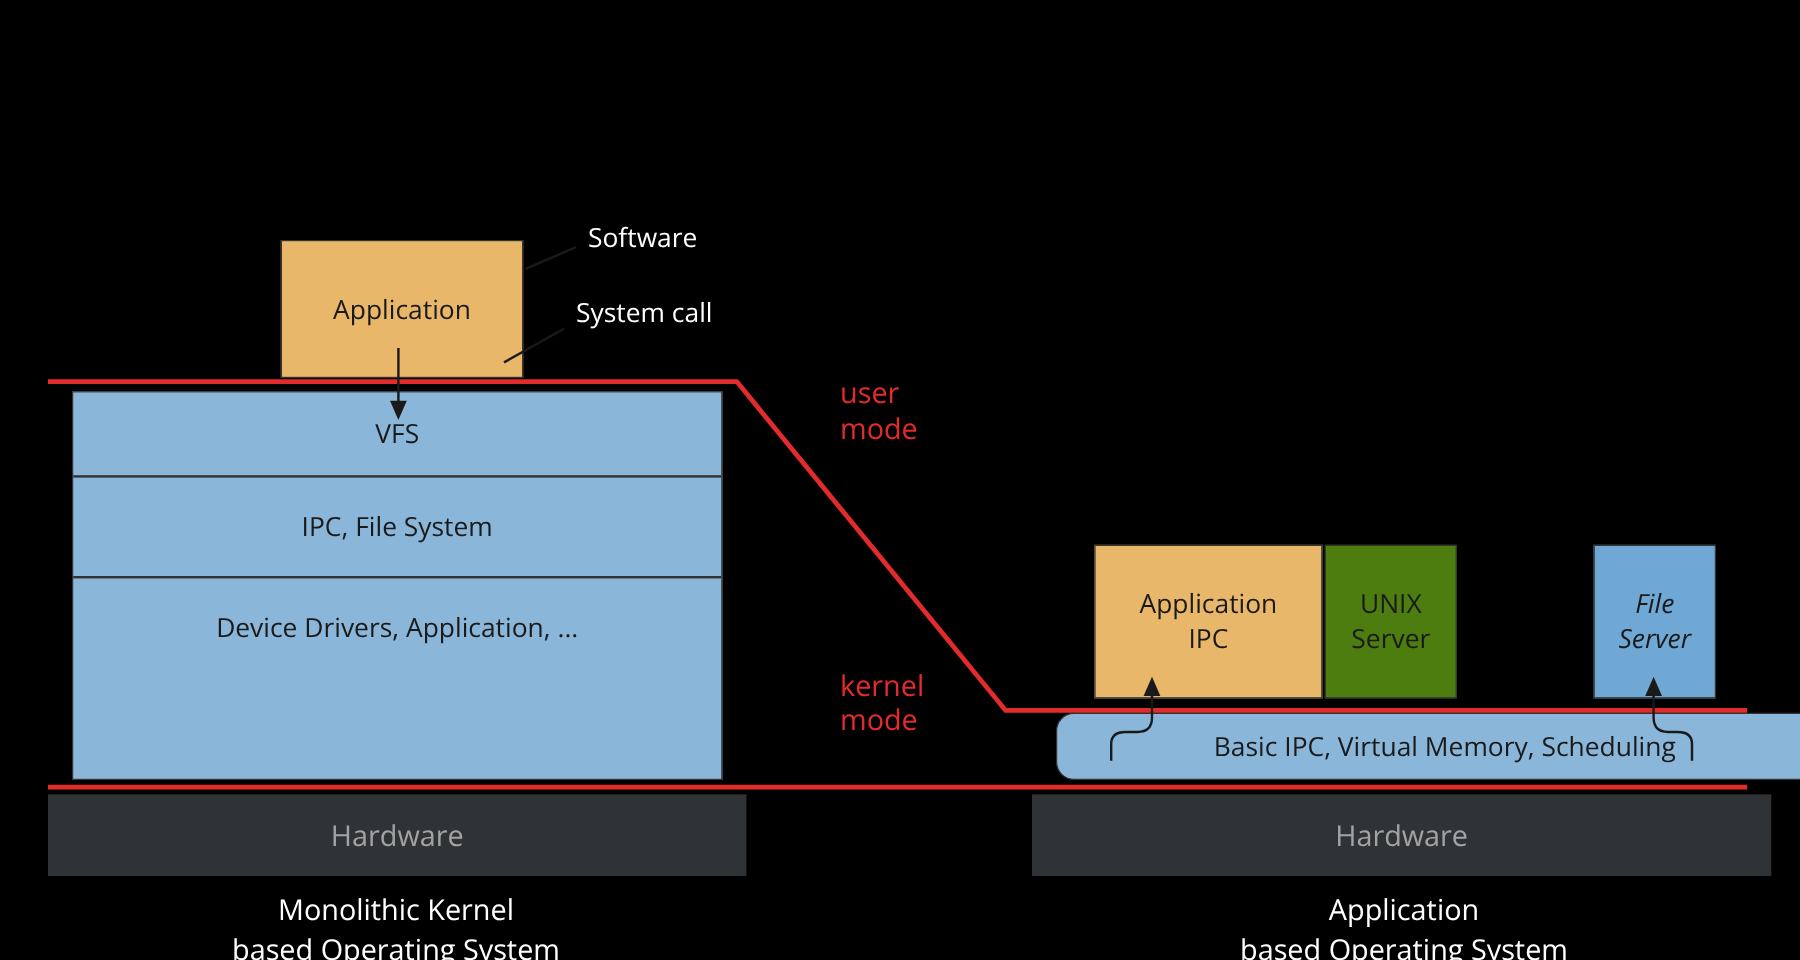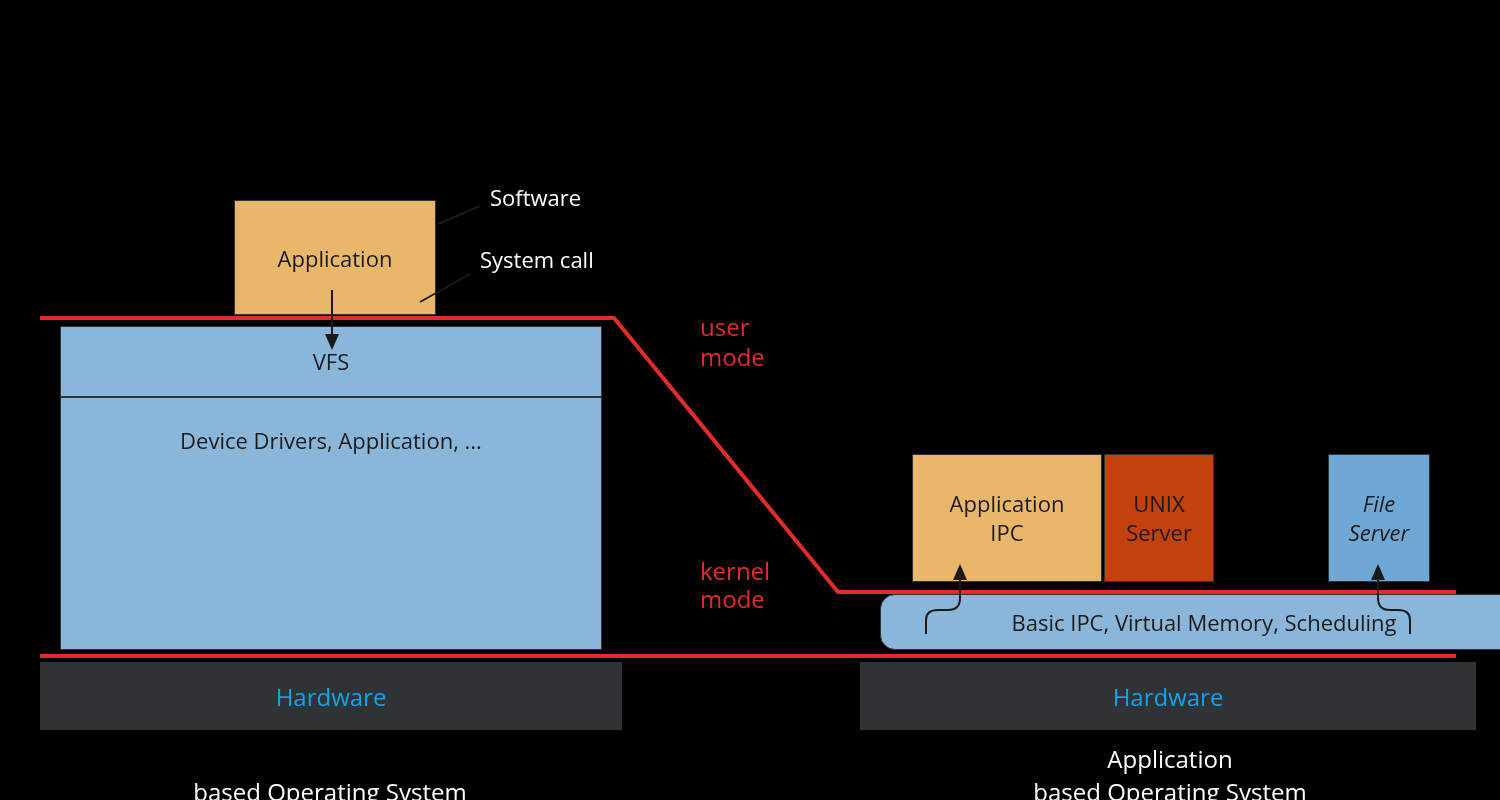--- a/index.html
+++ b/index.html
@@ -28,21 +28,21 @@
     .app-box {
       background: #e9b76a;
       border: 1px solid #333;
     }
     .kernel-box {
       background: #8ab7d9;
       border: 1px solid #333;
     }
     .hardware-box {
       background: #2f3336;
-      color: #0ea5e9;
+      color: #a3a3a3;
       font-size: 24px;
     }
     .kernel-layer {
       border-bottom: 2px solid #333;
       display: flex;
       align-items: center;
       justify-content: center;
       width: 100%;
     }
     .kernel-layer:last-child {
@@ -58,21 +58,21 @@
       border: 1px solid #333;
       display: flex;
       align-items: center;
       justify-content: center;
       text-align: center;
       font-size: 22px;
       color: #1a1a1a;
       line-height: 1.3;
     }
     .col-app { background: #e9b76a; }
-    .col-unix { background: #c2410c; }
+    .col-unix { background: #4d7c0f; }
     .col-driver { background: #d6d9d7; }
     .col-file { background: #6fa8d4; }
     .red-line {
       stroke: #e22b2b;
       stroke-width: 4;
       fill: none;
     }
     .red-text {
       fill: #e22b2b;
       font-size: 24px;
@@ -106,20 +106,23 @@
   <div class="box app-box" style="left:234px; top:200px; width:202px; height:115px;">
     <span>Application</span>
   </div>
 
   <div class="box kernel-box" style="left:60px; top:326px; width:542px; height:324px;">
     <div class="kernel-layers">
       <div class="kernel-layer" style="height:22%">
         <span>VFS</span>
       </div>
       <div class="kernel-layer" style="height:26%">
+        <span>IPC, File System</span>
+      </div>
+      <div class="kernel-layer" style="height:26%">
         <span>Device Drivers, Application, ...</span>
       </div>
     </div>
   </div>
 
   <div class="box hardware-box" style="left:40px; top:662px; width:582px; height:68px;">
     <span>Hardware</span>
   </div>
 
   <div class="micro-box col-app" style="position:absolute; left:912px; top:454px; width:190px; height:128px;">
@@ -143,21 +146,21 @@
 
   <div class="box kernel-box" style="left:880px; top:594px; width:648px; height:56px;border-radius:15px;">
     <span>Basic IPC, Virtual Memory, Scheduling</span>
   </div>
 
   <div class="box hardware-box" style="left:860px; top:662px; width:616px; height:68px;">
     <span>Hardware</span>
   </div>
 
   <div class="title-label" style="left:170px; top:742px; width:320px;">
-    <br><span>based Operating System</span>
+    <span>Monolithic Kernel</span><br><span>based Operating System</span>
   </div>
   <div class="title-label" style="left:1010px; top:742px; width:320px;">
     <span>Application</span><br><span>based Operating System</span>
   </div>
 
   <svg width="1500" height="800" style="position:absolute; left:0; top:0; pointer-events:none;">
 
     <polyline class="red-line" points="40,318 614,318 838,592 1456,592"></polyline>
 
     <polyline class="red-line" points="40,656 1456,656"></polyline>

